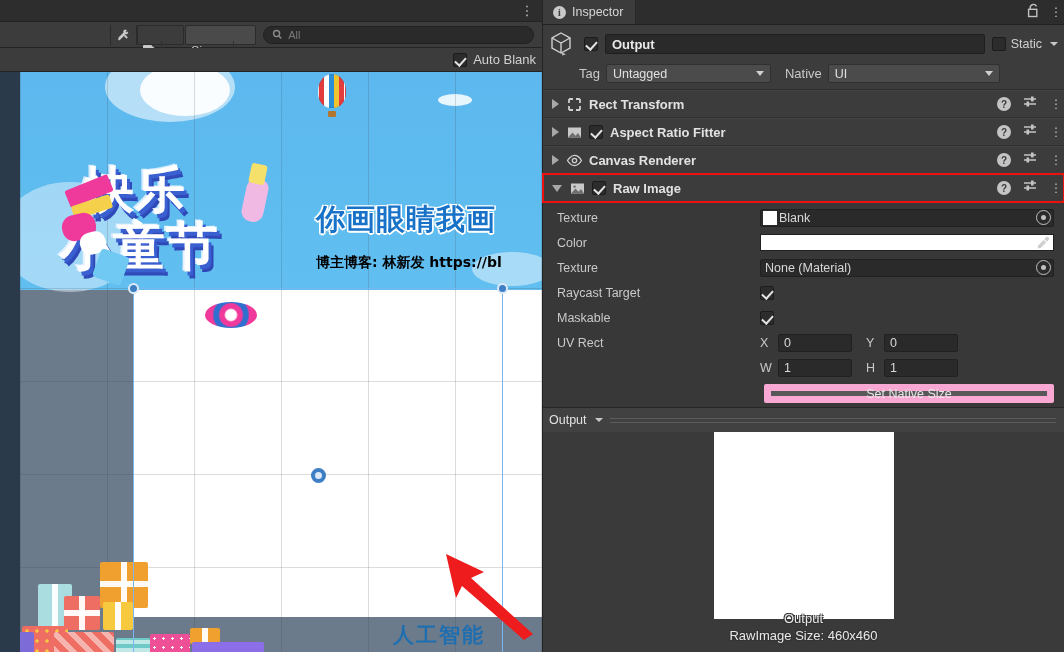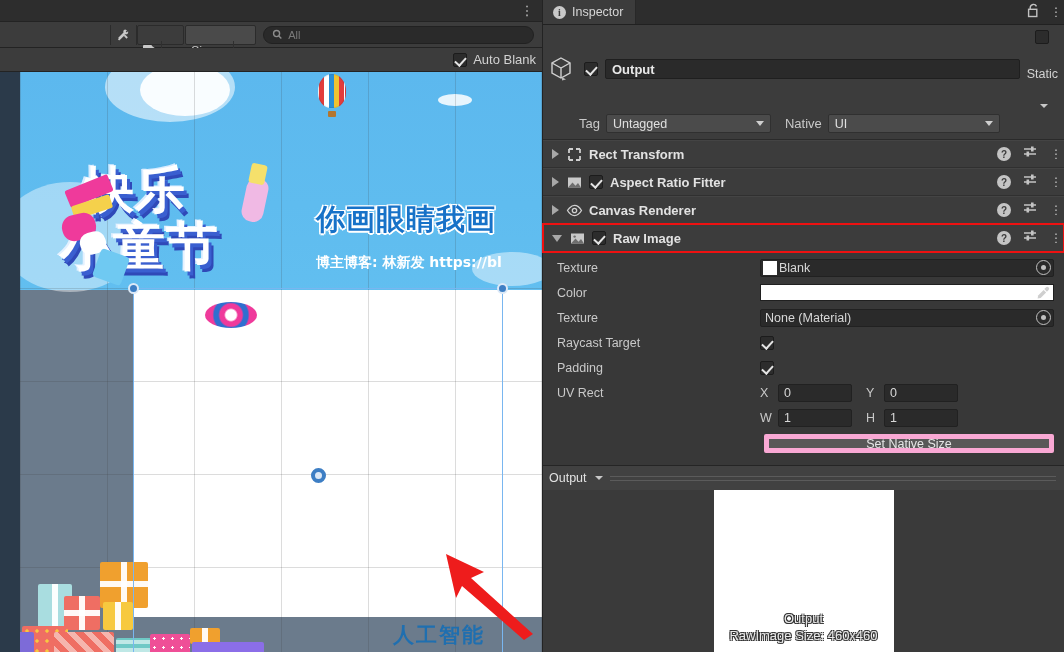--- a/index.html
+++ b/index.html
@@ -116,21 +116,21 @@
     font-family: "DejaVu Sans", sans-serif;
   }
   .art-sub1 {
     left: 316px; top: 128px; font-size: 29px; font-weight: bold; color:#1772c8;
     letter-spacing: 1px; white-space: nowrap;
     text-shadow: -1.4px -1.4px 0 #fff, 1.4px -1.4px 0 #fff, -1.4px 1.4px 0 #fff,
                  1.4px 1.4px 0 #fff, 0 2px 0 #fff;
     font-family: "DejaVu Sans", sans-serif;
   }
   .art-sub2 {
-    left: 316px; top: 182px; font-size: 14px; font-weight: bold; color:#ffffff;
+    left: 316px; top: 182px; font-size: 14px; font-weight: bold; color:#000000;
     white-space: nowrap; font-family: "DejaVu Sans", sans-serif;
   }
   .art-ai {
     left: 393px; top: 549px; font-size: 21px; font-weight: bold; color:#1f6fb0;
     letter-spacing: 2px; white-space: nowrap; font-family:"DejaVu Sans", sans-serif;
   }
 
   
   .balloon { position:absolute; z-index:4; }
   .balloon .bal-body {
@@ -196,21 +196,21 @@
   }
   .head-row1 { display: flex; align-items: center; gap: 7px; }
   .go-icon {
     width: 28px; height: 28px; position: relative; flex: 0 0 auto;
   }
   .name-field {
     flex: 1; height: 20px; background: #2a2a2a; border: 1px solid #1f1f1f;
     border-radius: 2px; color: #e8e8e8; font-size: 13px; font-weight: bold;
     display: flex; align-items: center; padding: 0 6px;
   }
-  .static-wrap { display:flex; align-items:center; gap:23px; color:#d2d2d2; font-size:12.5px;flex-direction:column;}
+  .static-wrap { display:flex; align-items:center; gap:5px; color:#d2d2d2; font-size:12.5px;}
   .head-row2 { display: flex; align-items: center; gap: 6px; margin-top: 6px; padding-left: 30px;}
   .lbl { color: #c9c9c9; font-size: 13px; white-space: nowrap; }
   .dropdown {
     height: 19px; background: #4b4b4b; border: 1px solid #303030; border-radius: 2px;
     color: #e0e0e0; font-size: 12.5px; display: flex; align-items: center;
     padding: 0 6px; position: relative;
   }
   .dropdown .caret2 {
     margin-left: auto; width:0;height:0;border-left:4px solid transparent;
     border-right:4px solid transparent;border-top:5px solid #cfcfcf;
@@ -266,22 +266,22 @@
   }
   .eyedrop { width: 16px; margin-left: -28px; margin-right: 12px; z-index:2; display:flex; align-items:center;}
   .uv-sub { display:flex; align-items:center; gap:4px; }
   .uv-lbl { color:#c9c9c9; font-size:12.5px; width:14px; text-align:left;}
   .num-field {
     width: 74px; height: 18px; background: #2a2a2a; border: 1px solid #212121;
     border-radius: 2px; color: #d8d8d8; font-size: 12.5px; display:flex; align-items:center;
     padding: 0 5px;
   }
   .native-btn {
-    margin: 4px 10px 12px auto; width: 290px; height: 19px; background: #585858;
-    border: 5px solid #f9a8d4; border-radius: 2px; color: #e6e6e6; font-size: 12.5px;
+    margin: 4px 10px 4px auto; width: 290px; height: 19px; background: #585858;
+    border: 7px solid #f9a8d4; border-radius: 2px; color: #e6e6e6; font-size: 12.5px;
     display: flex; align-items: center; justify-content: center; text-align: right;
   }
 
   .preview-bar {
     height: 25px; background: #414141; border-top: 1px solid #252525;
     display: flex; align-items: center; padding-left: 6px; gap: 7px;
   }
   .preview-title { color:#e2e2e2; font-size:12.5px; display:flex; align-items:center; gap:5px;}
   .drag-lines { flex:1; height:12px; margin-right:8px; position:relative; }
   .drag-lines::before, .drag-lines::after {
@@ -621,21 +621,21 @@
         </span>
       </div>
 
       <div class="prop-row">
         <span class="prop-label">Raycast Target</span>
         <span class="u-check on"></span>
       </div>
 
 
       <div class="prop-row">
-        <span class="prop-label">Padding</span>
+        <span class="prop-label">Maskable</span>
         <span class="u-check on"></span>
       </div>
 
       <div class="prop-row">
         <span class="prop-label">UV Rect</span>
         <span class="uv-sub">
           <span class="uv-lbl">X</span>
           <span class="num-field">
               <span>0</span>
             </span>

